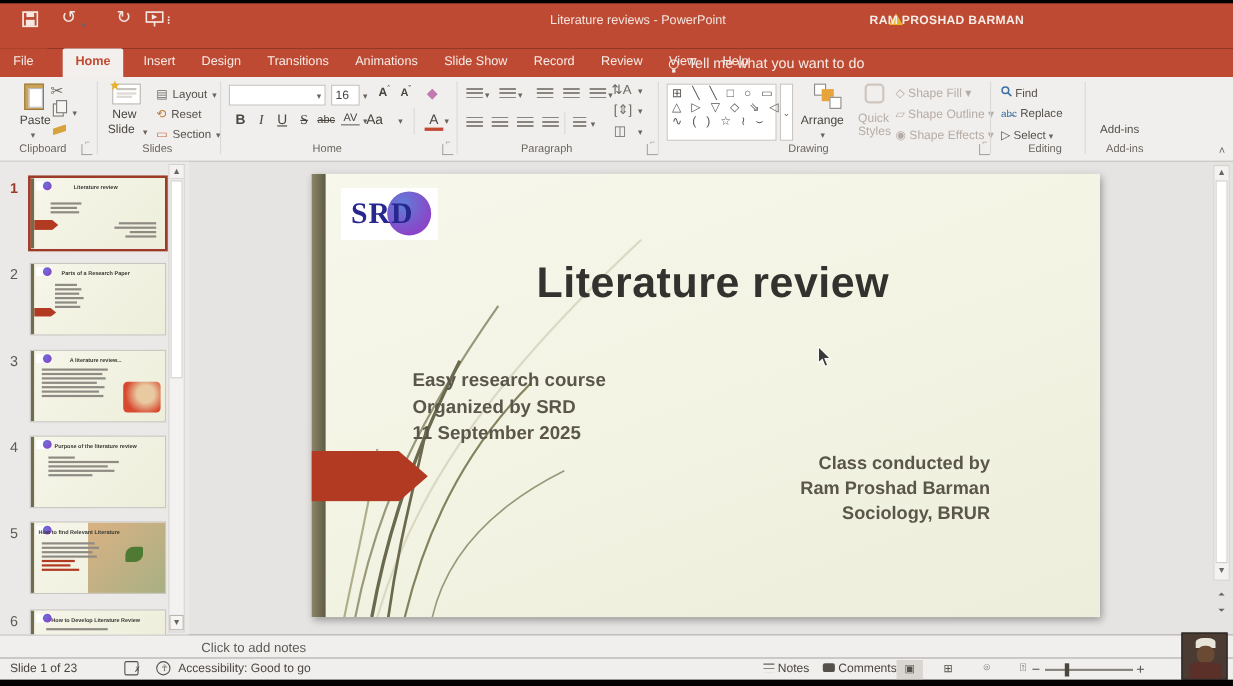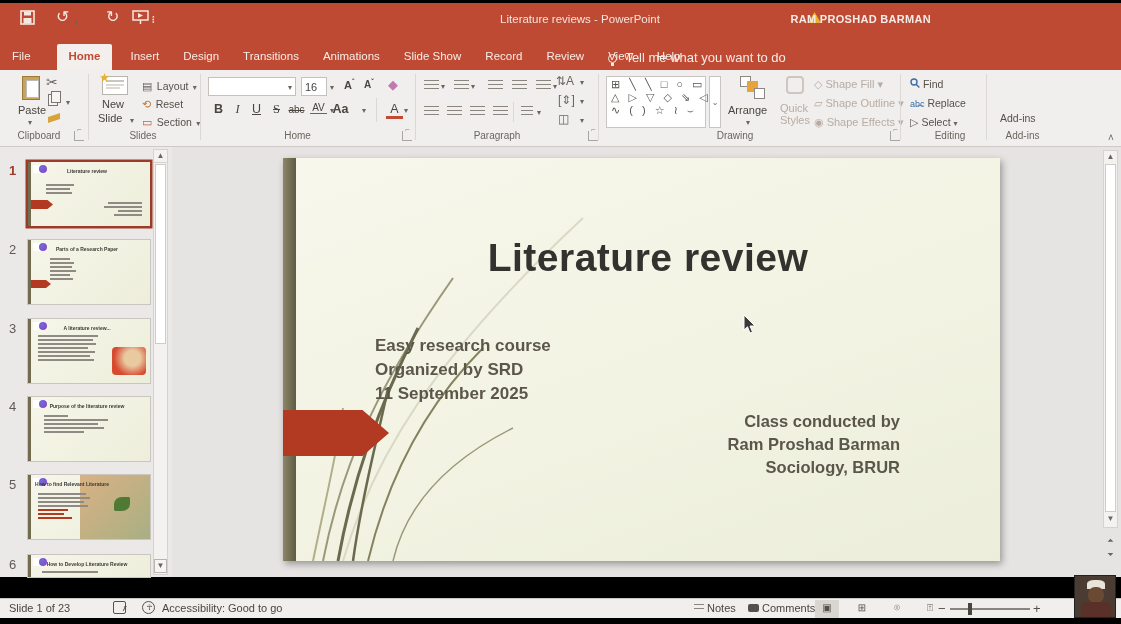--- a/index.html
+++ b/index.html
@@ -199,21 +199,21 @@
     <div class="abs rlabel" style="left:344px;top:8px;font-weight:bold;"><span>A</span><sup style="font-size:7px;">ˆ</sup></div>
     <div class="abs rlabel" style="left:364px;top:8px;font-size:10px;font-weight:bold;"><span>A</span><sup style="font-size:7px;">ˇ</sup></div>
     <div class="abs iconbox" style="left:388px;top:7px;color:#c07ab0;">◆</div>
     <div class="abs fmt" style="left:210px;top:32px;font-weight:bold;">B</div>
     <div class="abs fmt" style="left:229px;top:32px;font-style:italic;font-family:'Liberation Serif',serif;">I</div>
     <div class="abs fmt" style="left:248px;top:32px;text-decoration:underline;">U</div>
     <div class="abs fmt" style="left:268px;top:32px;text-decoration:line-through;font-family:'Liberation Serif',serif;">S</div>
     <div class="abs fmt" style="left:288px;top:34px;font-size:10px;text-decoration:line-through;">abc</div>
     <div class="abs fmt" style="left:310px;top:32px;font-size:10px;border-bottom:1px solid #6a655f;">AV</div>
     <div class="abs dd" style="left:330px;top:36px;">▾</div>
-    <div class="abs fmt" style="left:332px;top:32px;font-weight:bold;">Aa</div>
+    <div class="abs fmt" style="left:332px;top:32px;">Aa</div>
     <div class="abs dd" style="left:362px;top:36px;">▾</div>
     <div class="abs gsep" style="left:376px;top:28px;height:24px;"></div>
     <div class="abs fmt" style="left:386px;top:32px;border-bottom:3px solid #C24A33;">A</div>
     <div class="abs dd" style="left:404px;top:36px;">▾</div>
     <div class="abs glabel" style="left:275px;width:45px;">Home</div>
     <div class="abs launch" style="left:402px;"></div>
     <div class="abs gsep" style="left:415px;"></div>
 
     <div class="abs lines" style="left:424px;top:10px;"></div>
     <div class="abs dd" style="left:441px;top:12px;">▾</div>
@@ -383,20 +383,24 @@
       <svg class="abs" style="left:0;top:0;" width="717" height="403" viewBox="0 0 717 403">
         <path d="M60 403 C 90 300, 150 200, 300 60" stroke="#d9d9c4" stroke-width="2" fill="none"></path>
         <path d="M40 403 C 60 300, 100 220, 170 120" stroke="#9a987a" stroke-width="2" fill="none"></path>
         <path d="M55 403 C 70 320, 95 250, 135 170" stroke="#6b6a4e" stroke-width="3" fill="none"></path>
         <path d="M70 403 C 80 330, 95 280, 105 230" stroke="#6b6a4e" stroke-width="2.5" fill="none"></path>
         <path d="M85 403 C 100 340, 130 260, 200 190" stroke="#85835f" stroke-width="2" fill="none"></path>
         <path d="M30 403 C 45 330, 55 290, 60 250" stroke="#b0ae8a" stroke-width="2" fill="none"></path>
         <path d="M110 403 C 120 360, 150 310, 230 270" stroke="#9a987a" stroke-width="1.5" fill="none"></path>
       </svg>
       <div class="abs" id="slide-strip"></div>
+      <div class="abs" id="logo">
+        <div class="circ"></div>
+        <div class="srd">SRD</div>
+      </div>
       <div class="abs" id="slide-title">Literature review</div>
       <div class="abs" id="subtitle">
         <div>Easy research course</div>
         <div>Organized by SRD</div>
         <div>11 September 2025</div>
       </div>
       <div class="abs" id="red-arrow"></div>
       <div class="abs" id="credits">
         <div>Class conducted by</div>
         <div>Ram Proshad Barman</div>
@@ -410,20 +414,23 @@
       <div class="sb-arrow">▼</div>
     </div>
     <div class="abs sb-arrow" style="left:1103px;top:388px;width:15px;">⏶</div>
     <div class="abs sb-arrow" style="left:1103px;top:402px;width:15px;">⏷</div>
   </div>
 
   <svg class="abs" style="left:743px;top:315px;" width="14" height="20" viewBox="0 0 14 20">
     <path d="M1 0 L1 15 L4.5 11.8 L7 18 L9.5 17 L7 11 L12 11 Z" fill="#3a3a3a" stroke="#fff" stroke-width="1"></path>
   </svg>
 
+  <div class="abs" id="notesbar">
+    <div class="abs" id="notes-text">Click to add notes</div>
+  </div>
 
   <div class="abs" id="statusbar">
     <div class="abs" style="left:9px;top:3px;">Slide 1 of 23</div>
     <div class="abs" style="left:113px;top:2px;width:13px;height:13px;border:1.3px solid #55504a;border-radius:2px;">
       <span style="position:absolute;left:8px;top:3px;font-size:7px;color:#55504a;">✗</span>
     </div>
     <div class="abs" style="left:142px;top:2px;width:13px;height:13px;border:1.4px solid #55504a;border-radius:50%;">
       <span style="position:absolute;left:3.5px;top:0.5px;font-size:8px;color:#55504a;">☥</span>
     </div>
     <div class="abs" style="left:162px;top:3px;">Accessibility: Good to go</div>

